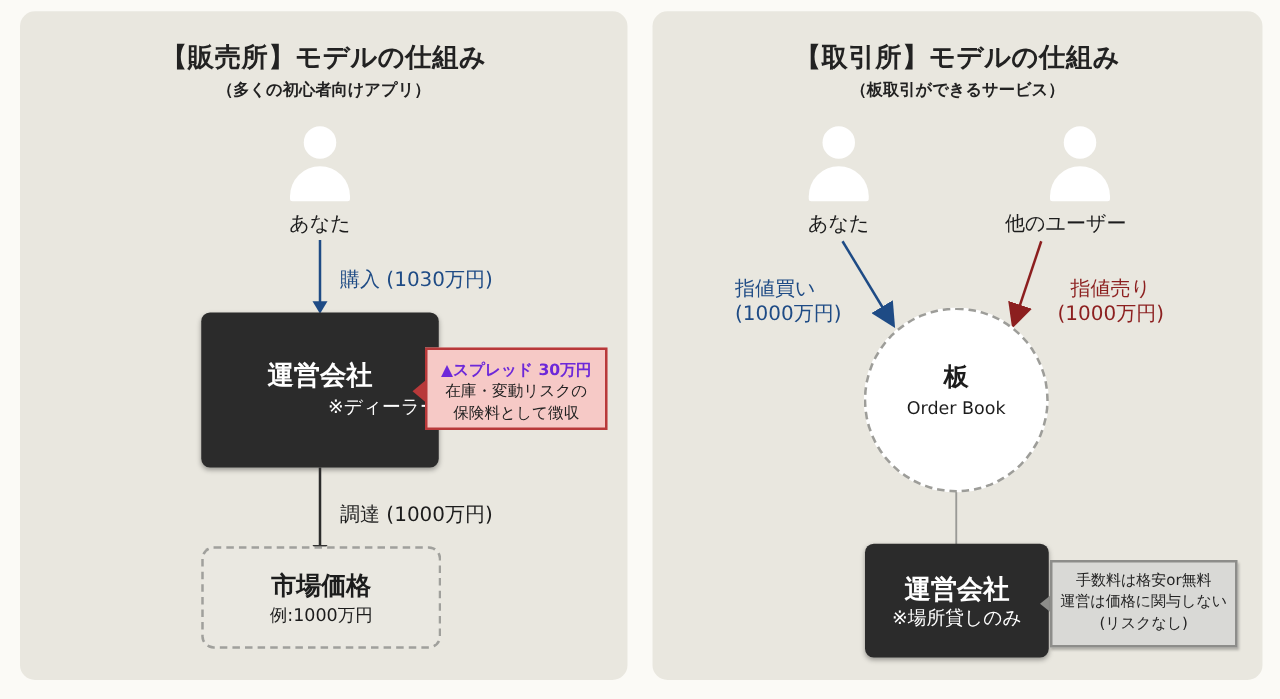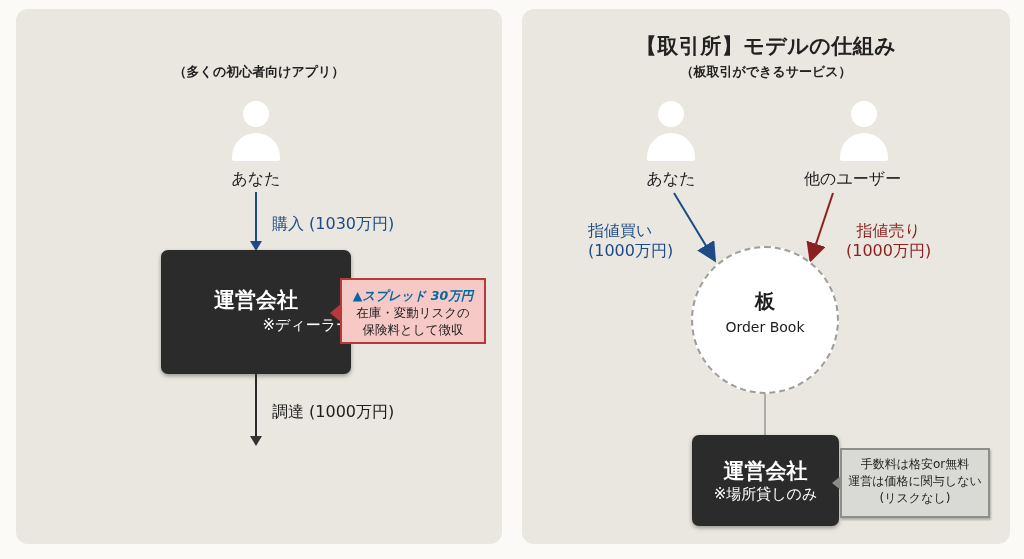--- a/index.html
+++ b/index.html
@@ -24,35 +24,36 @@
   .line-v { position: absolute; width: 2px; }
   .arrow-down { position: absolute; width: 0; height: 0; border-left: 6px solid transparent; border-right: 6px solid transparent; border-top: 10px solid; }
 
   .dark-box { position: absolute; background: #2b2b2b; border-radius: 7px; color: #fff; text-align: center; box-shadow: 0 2px 4px rgba(0,0,0,0.35); }
   .dark-box .main { font-weight: bold; font-size: 21px; }
   .dark-box .sub { font-size: 15px; }
 
   .callout { position: absolute; text-align: center; font-size: 12.5px; line-height: 17px; }
   .callout.pink { background: #f6c9c6; border: 2px solid #b8393a; color: #222; }
   .callout.gray { background: #d9d9d6; border: 2px solid #8d8d8a; color: #222; box-shadow: 1px 2px 2px rgba(0,0,0,0.25); }
-  .callout .hl { color: #0369a1; font-weight: bold; font-style: italic; }
+  .callout .hl { color: #6d28d9; font-weight: bold; }
   .tail { position: absolute; width: 0; height: 0; }
 
   .dashed-box { position: absolute; border: 2px dashed #a0a09c; border-radius: 10px; text-align: center; background: #eae8e1; }
   .dashed-box .main { font-weight: bold; font-size: 20px; margin-top: 16px; }
   .dashed-box .sub { font-size: 14px; margin-top: 2px; }
 
   .circle { position: absolute; border: 2px dashed #9d9d99; border-radius: 50%; background: #fff; text-align: center; }
   .circle .main { font-weight: bold; font-size: 20px; margin-top: 40px; }
   .circle .sub { font-size: 14px; margin-top: 4px; }
 </style>
 </head>
 <body>
 
 <div class="panel left">
+  <div class="title" style="top:23px;">【販売所】モデルの仕組み</div>
   <div class="subtitle" style="top:54px;">（多くの初心者向けアプリ）</div>
 
   <div class="person" style="left:214px; top:92px;">
     <div class="head"></div>
       <div class="body"></div>
   </div>
   <div class="label" style="left:214px; top:160px; width:52px; text-align:center;">あなた</div>
 
   <div class="line-v" style="left:239px; top:183px; height:50px; background:#1e4b85;"></div>
   <div class="arrow-down" style="left:234px; top:232px; border-top-color:#1e4b85;"></div>
@@ -67,20 +68,24 @@
   <div class="callout pink" style="left:324px; top:269px; width:146px; height:66px; padding-top:7px;">
     <div class="hl">▲スプレッド 30万円</div>
     <div>在庫・変動リスクの</div>
     <div>保険料として徴収</div>
   </div>
 
   <div class="line-v" style="left:239px; top:365px; height:64px; background:#2b2b2b;"></div>
   <div class="arrow-down" style="left:234px; top:427px; border-top-color:#333;"></div>
   <div class="label" style="left:256px; top:393px;">調達 (1000万円)</div>
 
+  <div class="dashed-box" style="left:145px; top:428px; width:192px; height:82px;">
+    <div class="main">市場価格</div>
+    <div class="sub">例:1000万円</div>
+  </div>
 </div>
 
 <div class="panel right">
   <div class="title" style="top:23px;">【取引所】モデルの仕組み</div>
   <div class="subtitle" style="top:54px;">（板取引ができるサービス）</div>
 
   <div class="person" style="left:123px; top:92px;">
     <div class="head"></div>
       <div class="body"></div>
   </div>

